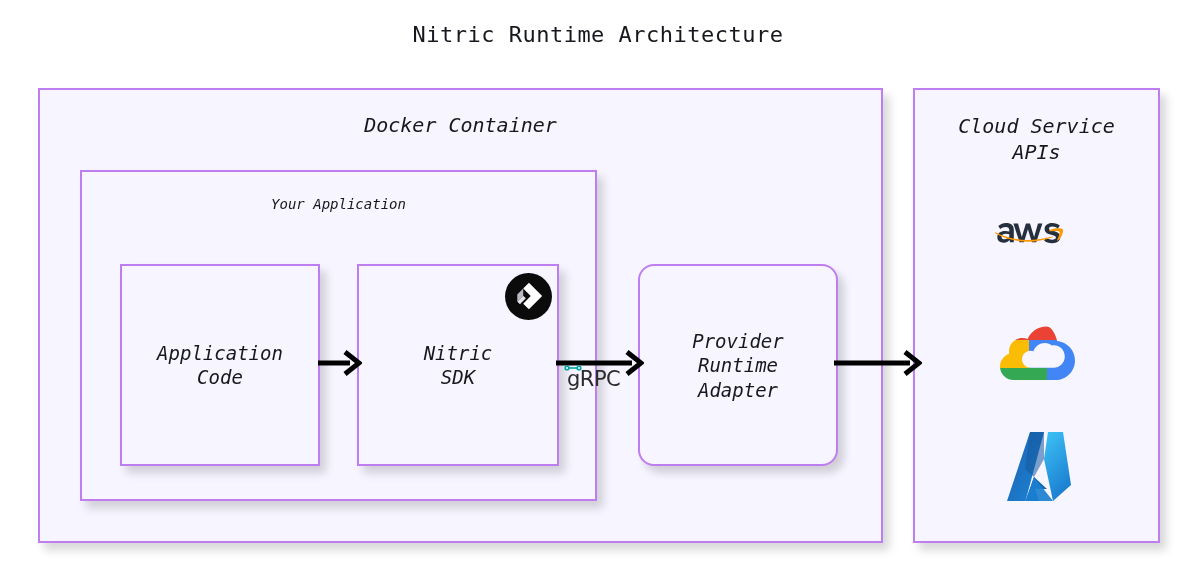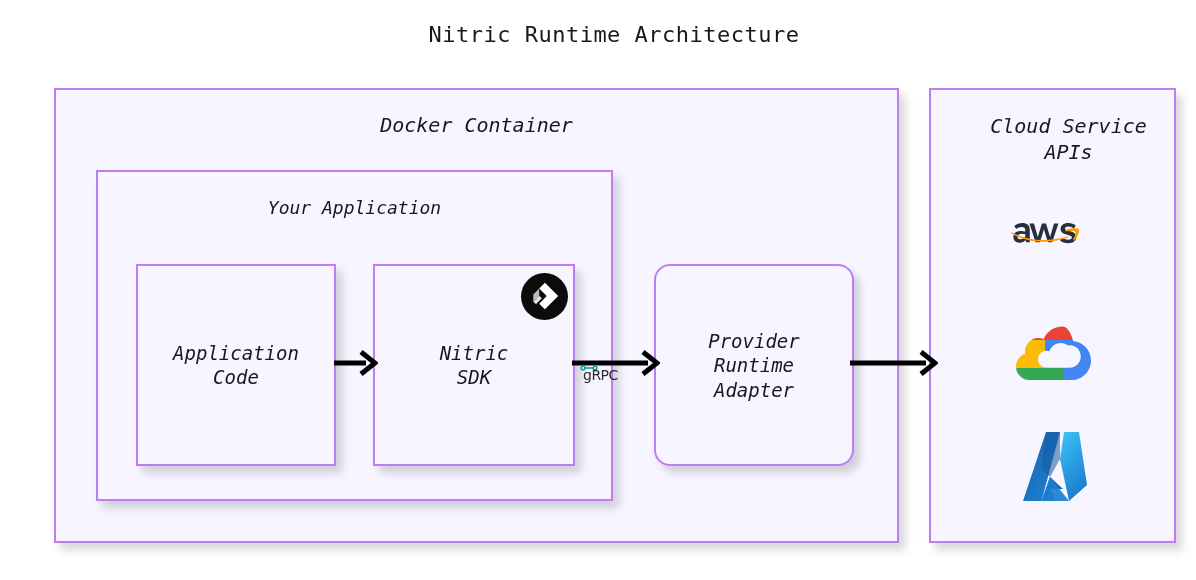--- a/index.html
+++ b/index.html
@@ -12,21 +12,21 @@
     width: 1196px;
     height: 580px;
     position: relative;
     overflow: hidden;
     font-family: "DejaVu Sans Mono", "Liberation Mono", monospace;
     color: #1f2128;
   }
 
   #diagram-root {
     position: absolute;
-    left: 16px; top: 0;
+    left: 0; top: 0;
     width: 1004px;
     height: 580px;
     padding-left: 20px;
   }
 
   
   #diagram-title {
     position: absolute;
     left: 0;
     top: 22px;
@@ -74,21 +74,21 @@
 
   
   #your-application {
     left: 80px;
     top: 170px;
     width: 517px;
     height: 331px;
   }
   #your-application-label {
     top: 24px;
-    font-size: 18px;
+    font-size: 14px;
   }
 
   
   #application-code {
     left: 120px;
     top: 264px;
     width: 200px;
     height: 202px;
   }
   #nitric-sdk {
@@ -113,21 +113,20 @@
   
   #cloud-service-apis {
     left: 913px;
     top: 88px;
     width: 247px;
     height: 455px;
   }
   #cloud-service-apis-label {
     top: 24px;
     font-size: 20px;
-    margin-left: 16px;
   }
 
   
   #nitric-logo-badge {
     position: absolute;
     left: 504px;
     top: 272px;
     width: 49px;
     height: 49px;
   }
@@ -147,21 +146,21 @@
     left: 560px;
     top: 366px;
     width: 74px;
     height: 30px;
   }
   #grpc-label-text {
     position: absolute;
     left: 7px;
     top: 1px;
     font-family: "DejaVu Sans", "Liberation Sans", sans-serif;
-    font-size: 14px;
+    font-size: 21px;
     color: #2b2b2b;
     letter-spacing: -0.5px;
     white-space: pre;
   }
   #grpc-mark {
     position: absolute;
     left: 4px;
     top: -3px;
     width: 18px;
     height: 10px;

